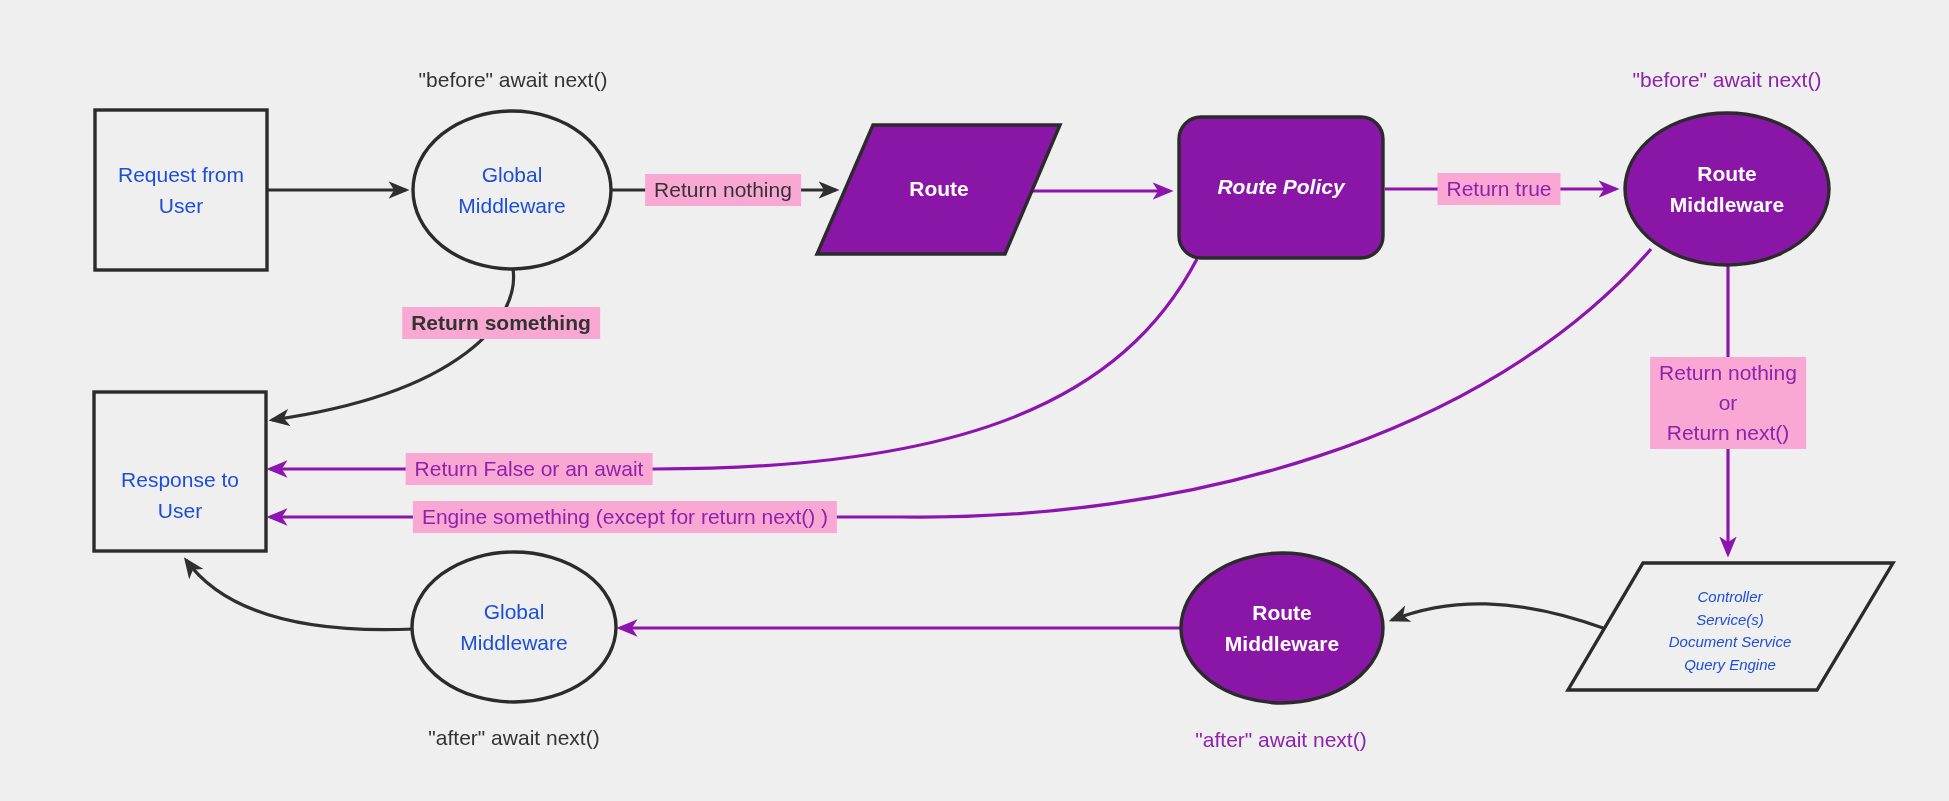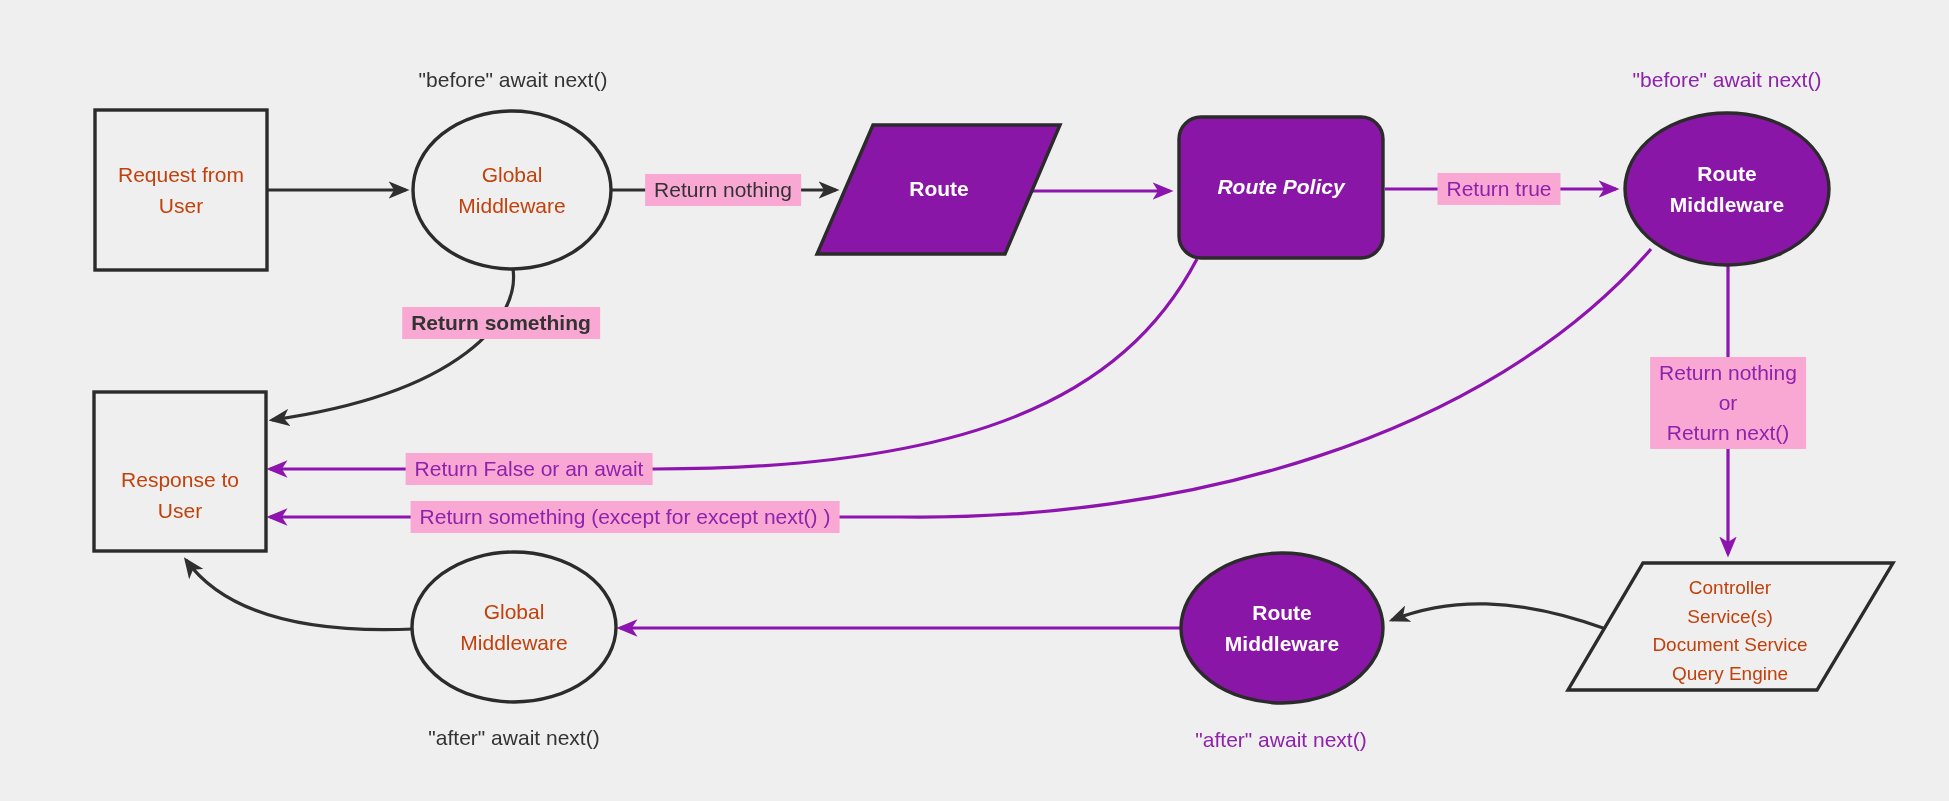--- a/index.html
+++ b/index.html
@@ -23,24 +23,24 @@
   }
   .lbl.bg { background:#f9a8d4; padding:1px 9px; }
   .lbl.purple { color:#8e22ac; }
   .node-label {
     position:absolute;
     transform:translate(-50%,-50%);
     white-space:pre-line;
     text-align:center;
     font-size:21px;
     line-height:1.48;
-    color:#c2410c;
+    color:#1d4ed8;
   }
   .node-label.light { color:#ffffff; font-weight:bold; }
-  .node-label.small { font-size:19px; line-height:1.5; }
+  .node-label.small { font-size:15px; line-height:1.5;font-style:italic; }
 </style>
 </head>
 <body>
 
 <div class="stage">
 
   <svg class="edges" width="1949" height="801" viewBox="0 0 1949 801">
     <defs>
       <marker id="arrow-black" viewBox="0 0 12 10" refX="10" refY="5" markerWidth="21" markerHeight="17.5" orient="auto" markerUnits="userSpaceOnUse">
         <path d="M0,0 L12,5 L0,10 L3.2,5 Z" fill="#2f2f2f"></path>
@@ -94,17 +94,17 @@
 
   <div class="lbl" style="left:513px; top:80px;">"before" await next()</div>
   <div class="lbl bg" style="left:723px; top:190px;">Return nothing</div>
   <div class="lbl bg purple" style="left:1499px; top:189px;">Return true</div>
   <div class="lbl purple" style="left:1727px; top:80px;">"before" await next()</div>
   <div class="lbl bg purple" style="left:1728px; top:403px;">Return nothing
 or
 Return next()</div>
   <div class="lbl bg" style="left:501px; top:323px;font-weight:bold;">Return something</div>
   <div class="lbl bg purple" style="left:529px; top:469px;">Return False or an await</div>
-  <div class="lbl bg purple" style="left:625px; top:517px;">Return something (except for except next() )</div>
+  <div class="lbl bg purple" style="left:625px; top:517px;">Engine something (except for return next() )</div>
   <div class="lbl purple" style="left:1281px; top:740px;">"after" await next()</div>
   <div class="lbl" style="left:514px; top:738px;">"after" await next()</div>
 
 </div>
 
 </body></html>

